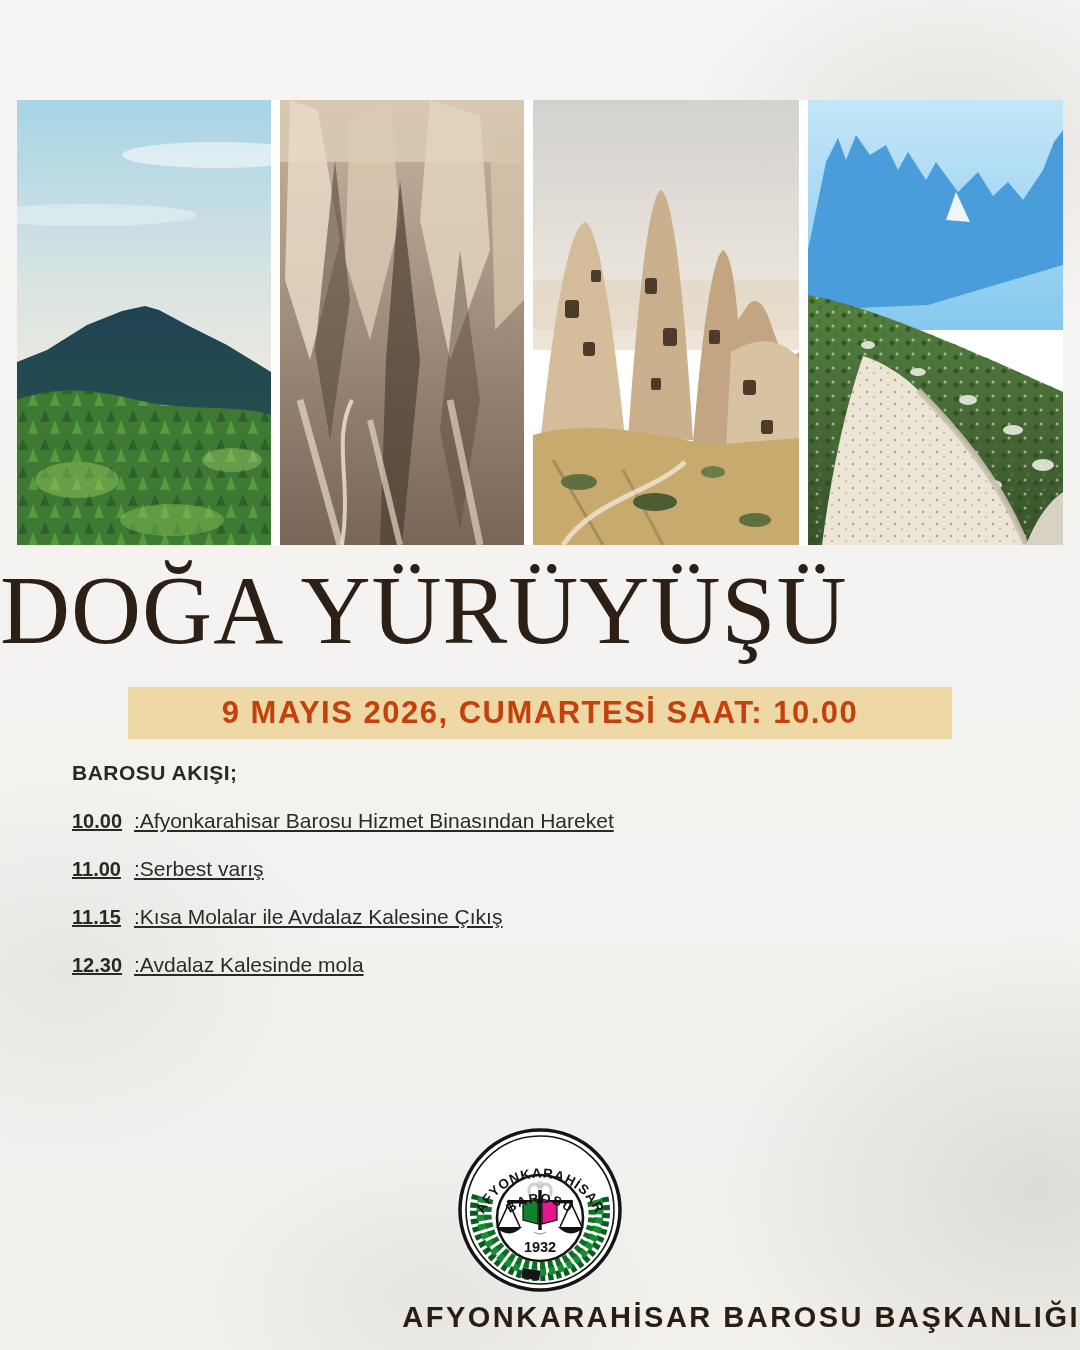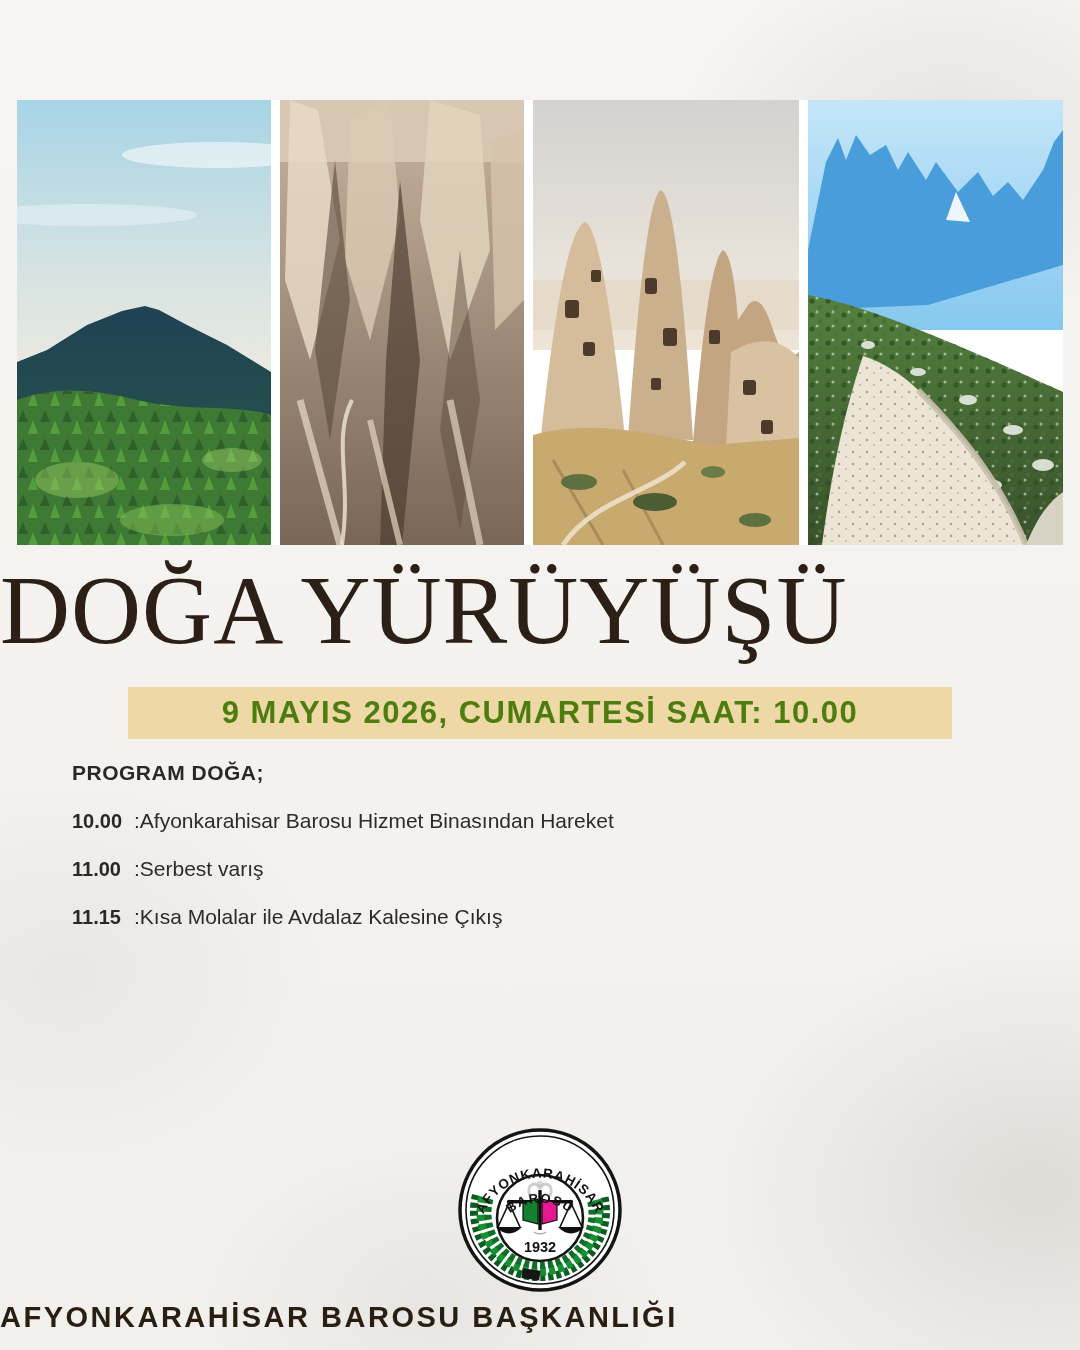--- a/index.html
+++ b/index.html
@@ -26,34 +26,34 @@
     position:absolute;top:560px;left:0;width:1080px;text-align:left;
     font-family:"Liberation Serif",serif;font-size:97px;font-weight:normal;
     color:#2c2016;letter-spacing:1px;line-height:1.05;
   }
   
   .banner{
     position:absolute;left:128px;top:687px;width:824px;height:52px;
     background:#eed9a6;display:flex;align-items:center;justify-content:center;
   }
   .banner span{
-    font-size:31px;font-weight:bold;color:#4d7c0f;letter-spacing:1.5px;
+    font-size:31px;font-weight:bold;color:#c2410c;letter-spacing:1.5px;
   }
   
   .program{position:absolute;left:72px;top:761px;width:940px;color:#2a2724;}
   .program-heading{font-size:21px;font-weight:bold;letter-spacing:.5px;margin:0 0 24px 0;}
-  .program-row{display:flex;margin:0 0 24px 0;line-height:24px;}
+  .program-row{display:flex;margin:0 0 24px 0;line-height:24px;text-decoration:underline;}
   .program-time{width:56px;font-weight:bold;font-size:20px;flex:0 0 auto;}
   .program-desc{font-size:21px;margin-left:6px;color:#2d2a27;}
   
   .logo{position:absolute;left:454px;top:1124px;width:172px;height:172px;}
   .logo svg{width:100%;height:100%;display:block;}
   
   .footer{
-    position:absolute;left:0;top:1301px;width:1080px;text-align:left;
+    position:absolute;left:0;top:1301px;width:1080px;text-align:right;
     font-size:29px;font-weight:bold;letter-spacing:2.5px;color:#2a1e12;
   }
 </style>
 </head>
 <body>
 
 <div class="poster">
 
   <div class="photo-strip">
 
@@ -188,33 +188,37 @@
     </div>
   </div>
 
   <div class="title">DOĞA YÜRÜYÜŞÜ</div>
 
   <div class="banner">
     <span>9 MAYIS 2026, CUMARTESİ SAAT: 10.00</span>
   </div>
 
   <div class="program">
-    <div class="program-heading">PROGRAM DOĞA;</div>
+    <div class="program-heading">BAROSU AKIŞI;</div>
 
     <div class="program-row">
       <span class="program-time">10.00</span>
       <span class="program-desc">:Afyonkarahisar Barosu Hizmet Binasından Hareket</span>
     </div>
     <div class="program-row">
       <span class="program-time">11.00</span>
       <span class="program-desc">:Serbest varış</span>
     </div>
     <div class="program-row">
       <span class="program-time">11.15</span>
       <span class="program-desc">:Kısa Molalar ile Avdalaz Kalesine Çıkış</span>
+    </div>
+    <div class="program-row">
+      <span class="program-time">12.30</span>
+      <span class="program-desc">:Avdalaz Kalesinde mola</span>
     </div>
   </div>
 
   <div class="logo">
     <svg viewBox="-86 -86 172 172">
       <defs>
         <path id="arcTop" d="M -60,14 A 62 62 0 0 1 60,14" fill="none"></path>
         <path id="arcTop2" d="M -45,26 A 47 47 0 0 1 45,26" fill="none"></path>
       </defs>
 

